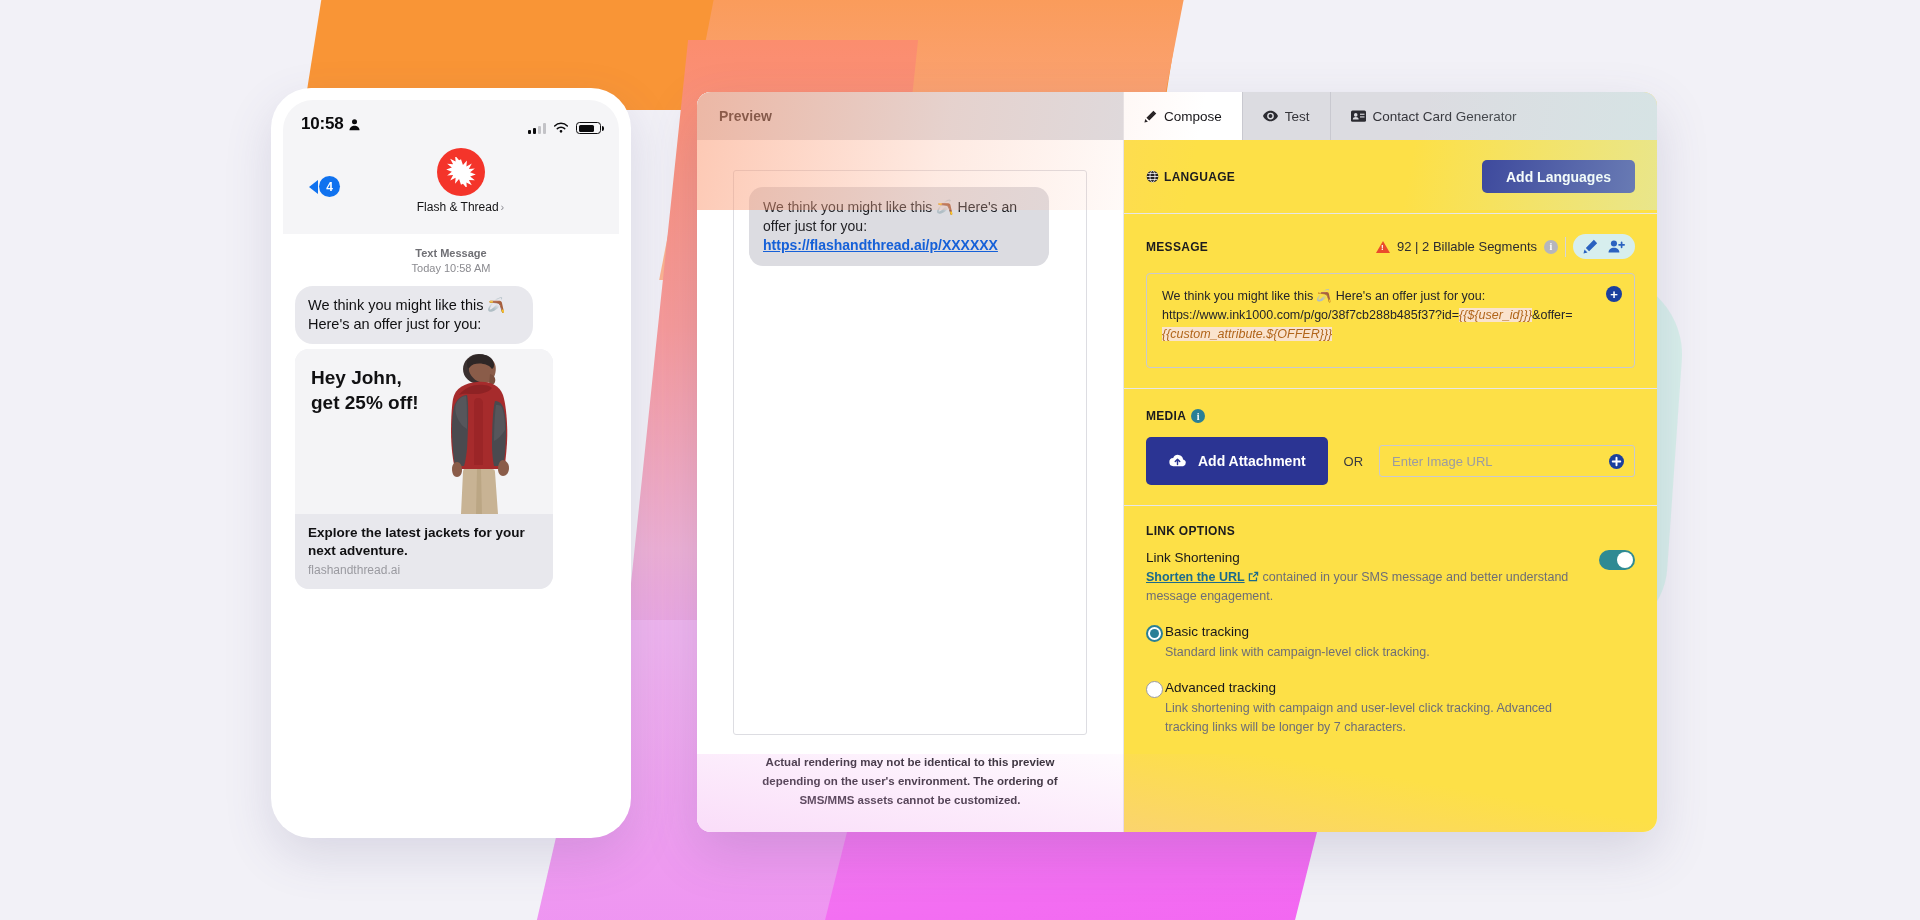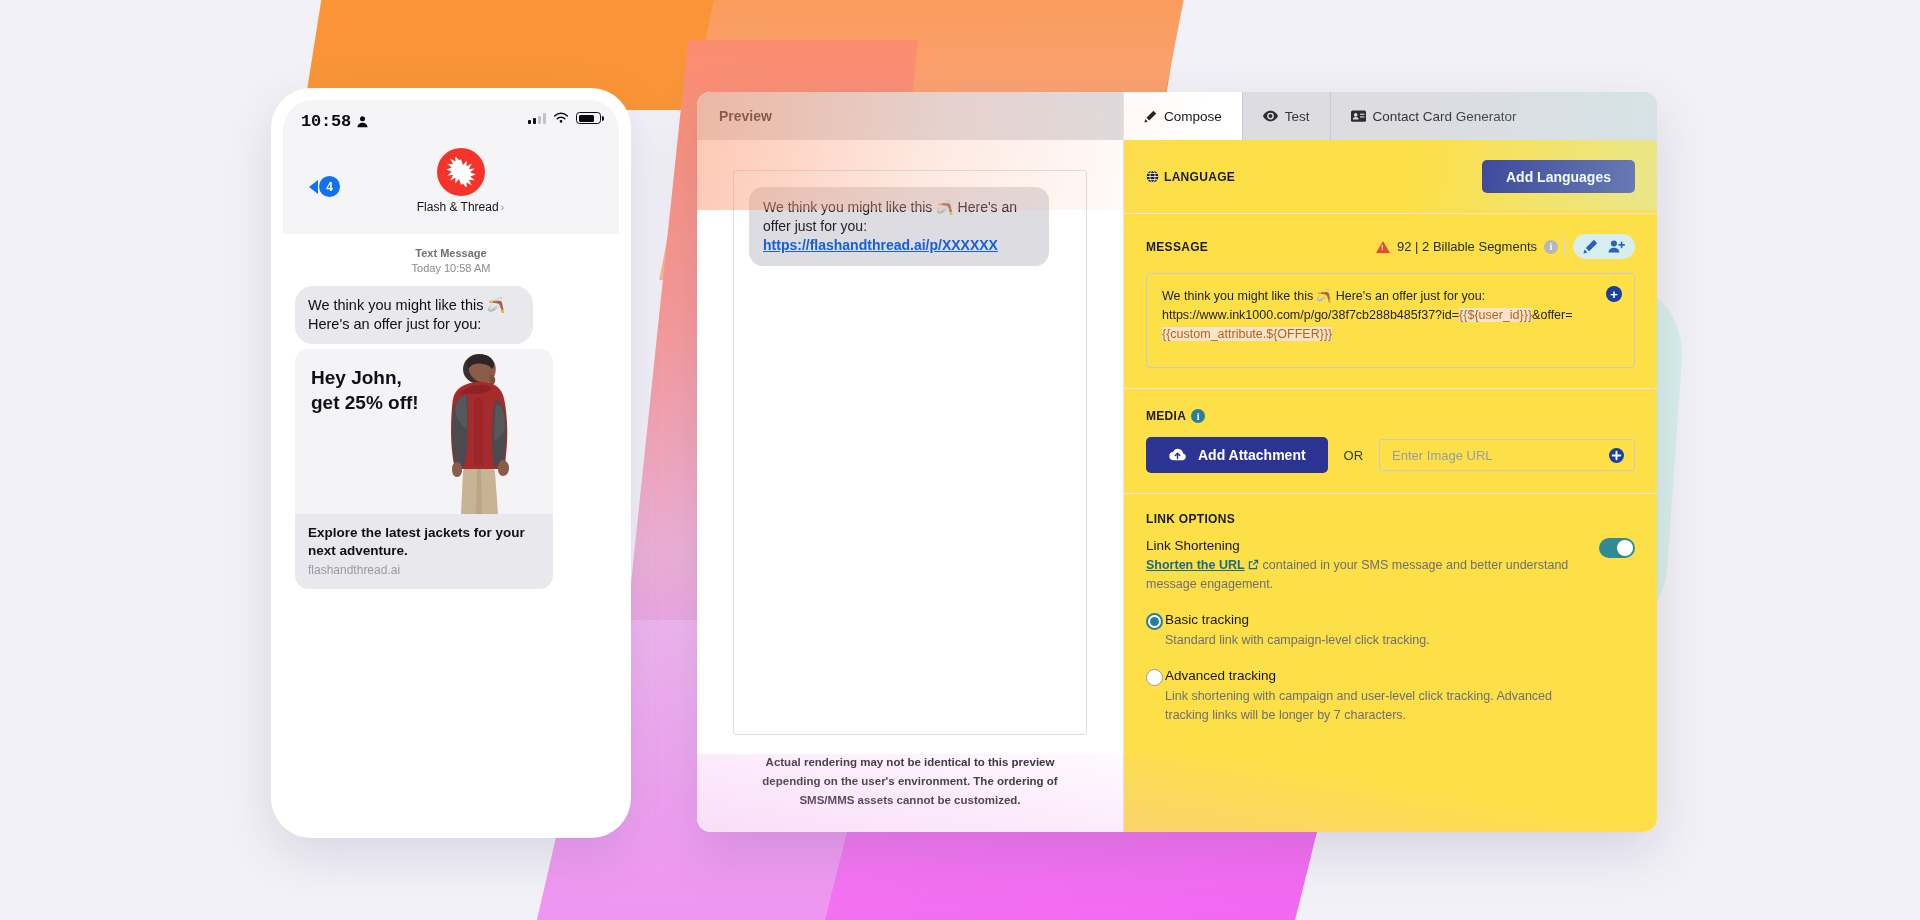--- a/index.html
+++ b/index.html
@@ -71,23 +71,22 @@
     background:#ffffff;
     border-radius:30px;
     overflow:hidden;
     position:relative;
   }
   .phone-topbar {
     background:#f5f5f7;
     padding:12px 18px 10px;
   }
   .status-row {
-    display:flex; align-items:flex-start; justify-content:space-between;
+    display:flex; align-items:flex-end; justify-content:space-between;
     height:22px;
-    font-family:Liberation Mono, monospace;
   }
   .status-time {
     font-size:17px; font-weight:700; color:#0b0b0d;
     letter-spacing:-.2px;
     display:flex; align-items:center; gap:5px;
   }
   .status-right { display:flex; align-items:center; gap:7px; }
   .sig { display:flex; align-items:flex-end; gap:2px; height:11px; }
   .sig i { display:block; width:3px; background:#0b0b0d; border-radius:1px; }
   .sig i:nth-child(1){height:4px;}
@@ -219,32 +218,32 @@
   .icon-pill {
     background:#d7eeee; border-radius:14px; display:flex; align-items:center; gap:10px;
     padding:5px 10px;
   }
 
   .msgbox {
     margin-top:14px; border:1px solid #c9c9d0; border-radius:4px;
     padding:13px 15px; min-height:95px; position:relative;
     font-size:12.5px; line-height:19px; color:#24242a;
   }
-  .tok { background:#e9e4fb; color:#4b3fa7; }
+  .tok { background:#e9e4fb; color:#4b3fa7;font-style:italic; }
   .tok-b { background:#fae3cd; color:#b1651a; }
   .plus-blue {
     position:absolute; right:12px; top:12px;
     width:16px;height:16px;border-radius:50%;background:#1b3f9e;color:#fff;
     display:flex;align-items:center;justify-content:center;font-size:13px;font-weight:700;
     line-height:1;cursor:pointer;
   }
 
   .media-row { display:flex; align-items:center; gap:16px; margin-top:14px; }
   .btn-attach {
-    background:#2b3493;color:#fff;border:none;border-radius:5px;height:36px;
+    background:#2b3493;color:#fff;border:none;border-radius:5px;height:48px;
     display:flex;align-items:center;gap:11px;padding:0 22px;font-size:14px;font-weight:700;
     cursor:pointer;font-family:inherit;
   }
   .or { font-size:13px;color:#3a3a40;font-weight:400; }
   .url-field {
     flex:1; height:32px; border:1px solid #c9c9d0; border-radius:3px;
     display:flex;align-items:center;padding:0 10px;position:relative;
   }
   .url-field input {
     border:none;outline:none;flex:1;font-size:13px;color:#26262b;

